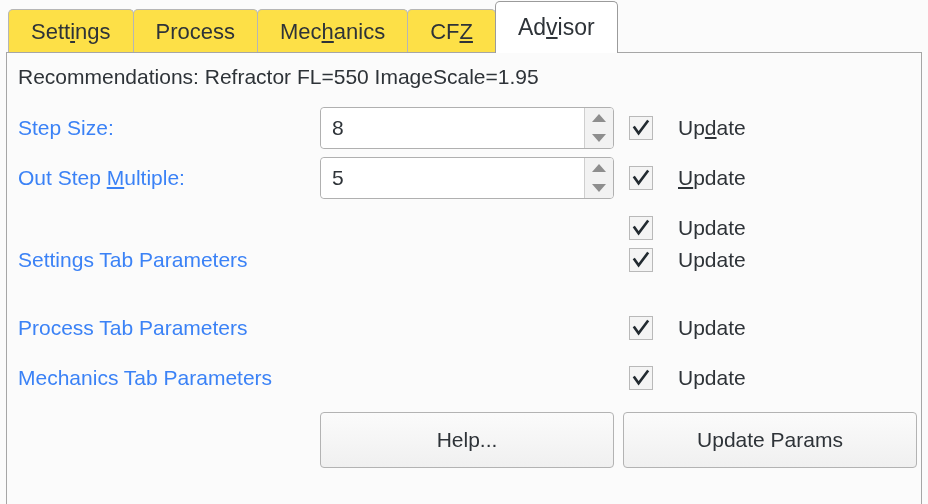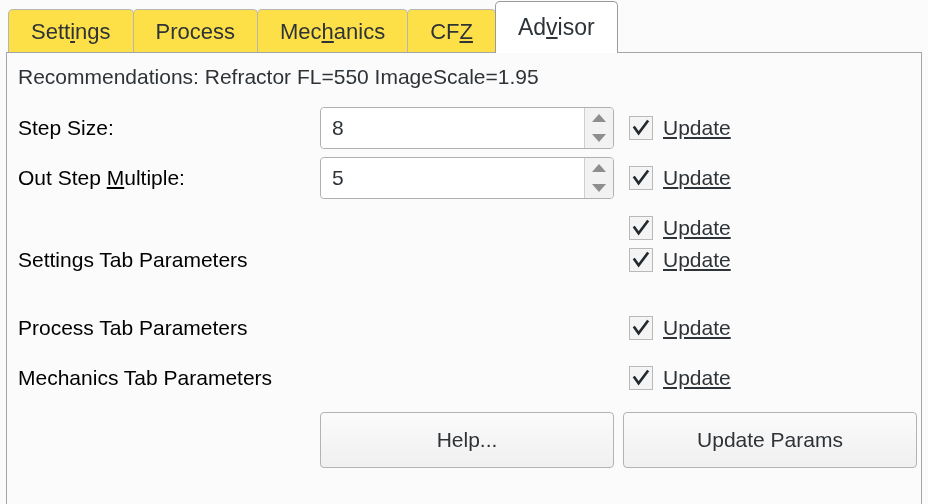--- a/index.html
+++ b/index.html
@@ -106,21 +106,21 @@
     width: 100%;
     height: 42px;
     display: flex;
     align-items: center;
   }
 
   .row-label {
     position: absolute;
     left: 11px;
     font-size: 21px;
-    color: #000000;
+    color: #3b82f6;
     white-space: nowrap;
   }
 
   .row-label .mn {
     text-decoration: underline;
     text-underline-offset: 2px;
   }
 
   
   .spin {
@@ -177,22 +177,21 @@
   .spin-btn.down .tri {
     border-top: 8px solid #8e8e8e;
   }
 
   
   .check-group {
     position: absolute;
     left: 622px;
     display: flex;
     align-items: center;
-    gap: 10px;
-    text-decoration: underline;
+    gap: 25px;
   }
 
   .checkbox {
     width: 24px;
     height: 24px;
     box-sizing: border-box;
     border: 1px solid #b9b9b9;
     background: #f4f4f4;
     position: relative;
     flex: 0 0 auto;

